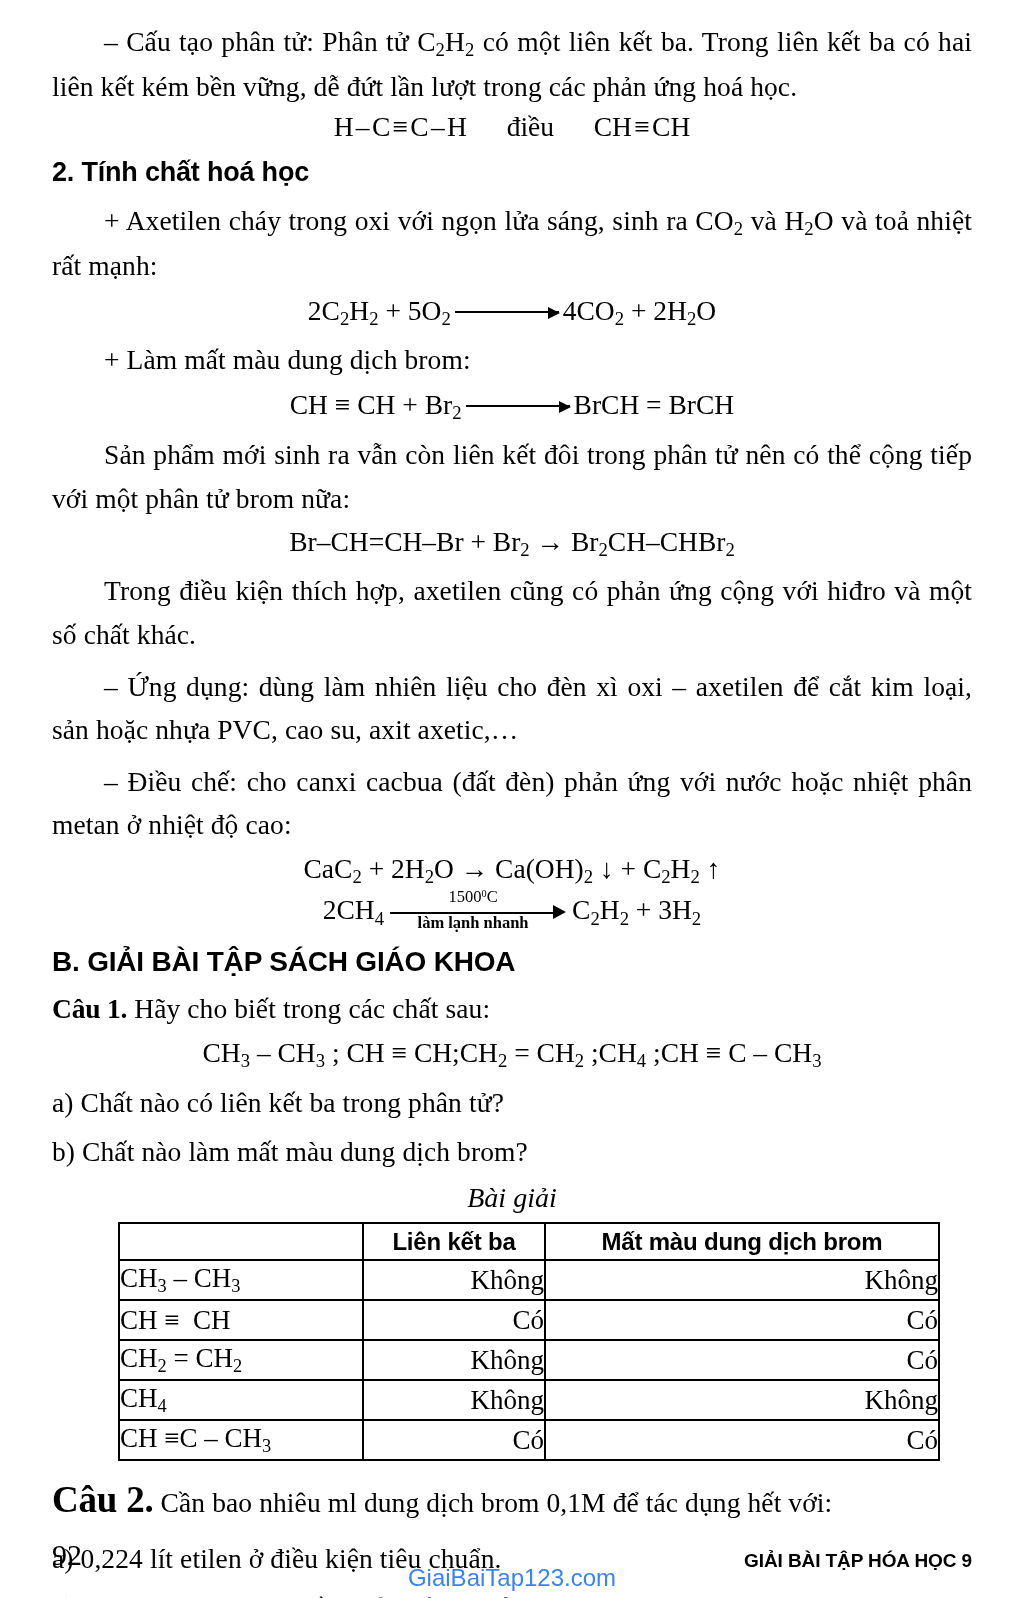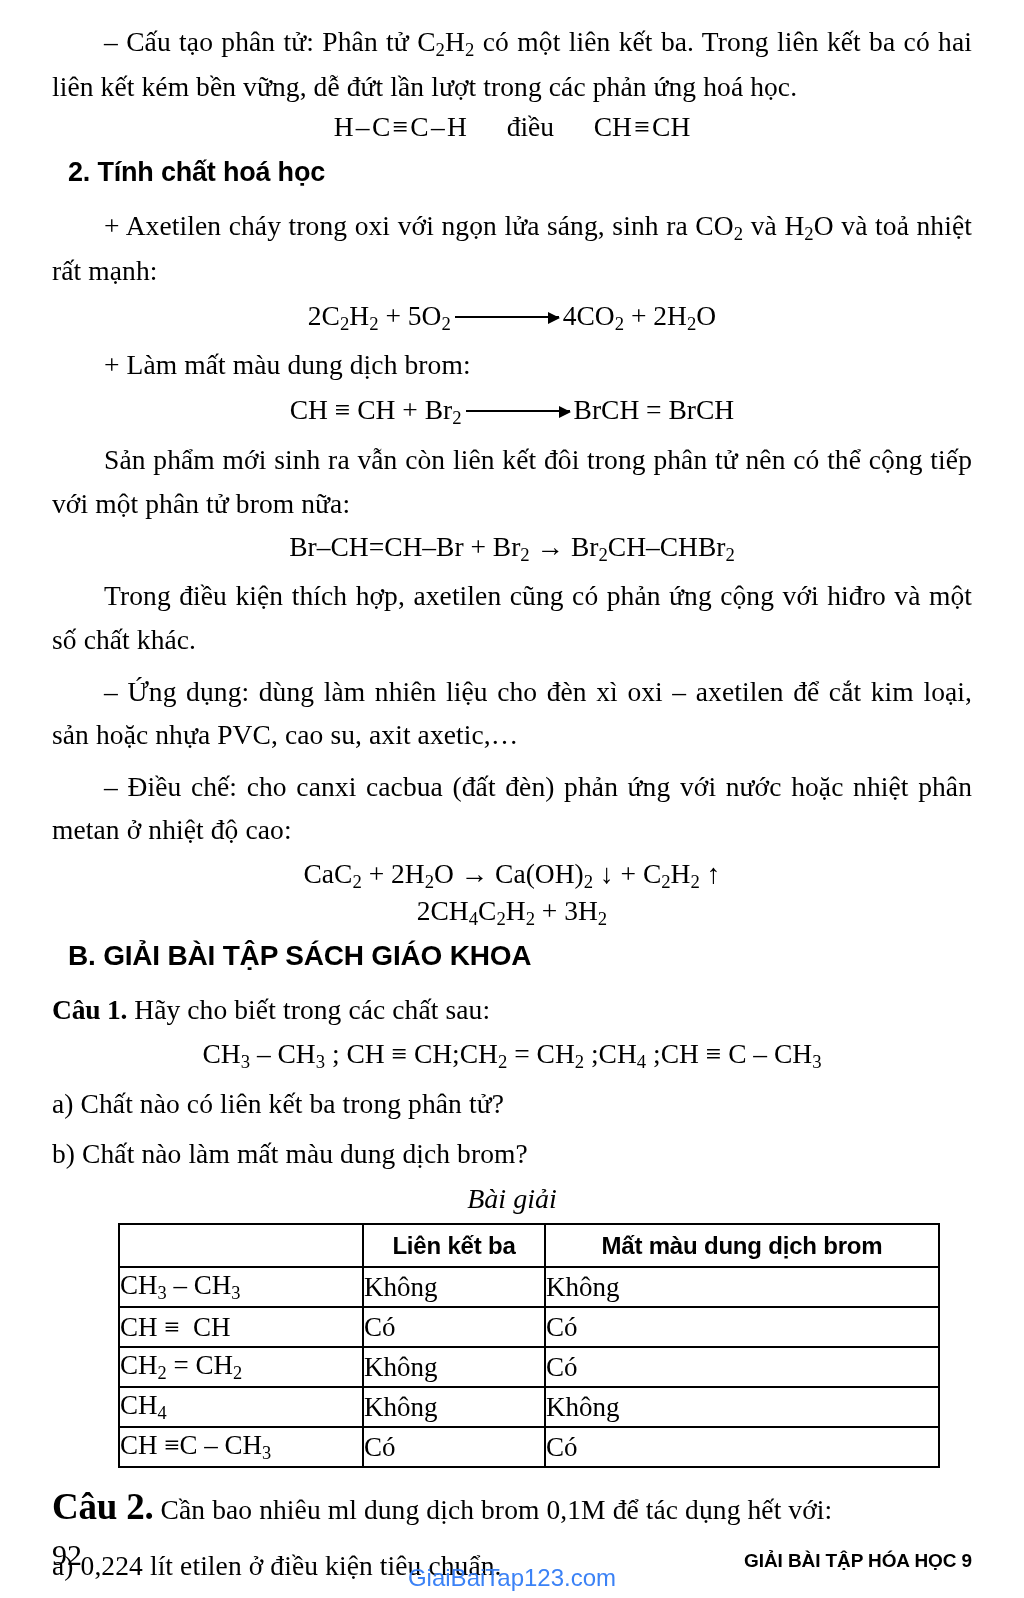--- a/index.html
+++ b/index.html
@@ -38,21 +38,21 @@
     font-weight: bold;
     font-size: 26.5px;
     letter-spacing: -0.2px;
     margin: 0;
   }
   .h-sec {
     font-family: "Liberation Sans", sans-serif;
     font-weight: bold;
     font-size: 27px;
     letter-spacing: -0.2px;
-    margin: 16px;
+    margin: 0;
   }
 
   
   .eq {
     font-size: 27.5px;
     text-align: center;
     margin: 0;
     white-space: nowrap;
   }
   sub { font-size: 0.68em; vertical-align: -0.28em; }
@@ -141,28 +141,28 @@
   }
   table.answers col.c1 { width: 244px; }
   table.answers col.c2 { width: 182px; }
   table.answers col.c3 { width: 394px; }
   table.answers thead th {
     font-family: "Liberation Sans", sans-serif;
     font-weight: bold;
     font-size: 24px;
     text-align: center;
     letter-spacing: -0.2px;
-    height: 43px;
+    height: 37px;
   }
   td.formula {
     text-align: left;
     padding-left: 13px;
     white-space: nowrap;
   }
-  td.val { text-align: left; }
+  td.val { text-align: right; }
 
   
   .footer {
     position: absolute;
     left: 52px; right: 52px;
     bottom: 26px;
     display: flex;
     align-items: flex-end;
     justify-content: space-between;
   }
@@ -231,21 +231,21 @@
 
   <p class="para indent" style="margin-top:8px;">– Ứng dụng: dùng làm nhiên liệu cho đèn xì oxi – axetilen để cắt kim loại, sản hoặc nhựa PVC, cao su, axit axetic,…</p>
 
   <p class="para indent" style="margin-top:8px;">– Điều chế: cho canxi cacbua (đất đèn) phản ứng với nước hoặc nhiệt phân metan ở nhiệt độ cao:</p>
 
   <p class="eq" style="margin-top:6px;">
     CaC<sub>2</sub> + 2H<sub>2</sub>O → Ca(OH)<sub>2</sub> ↓ + C<sub>2</sub>H<sub>2</sub> ↑
   </p>
 
   <p class="eq" style="margin-top:2px;">
-    2CH<sub>4</sub>C<sub>2</sub>H<sub>2</sub> + 3H<sub>2</sub>
+    2CH<sub>4</sub><span class="arrow-box"><span class="lbl-top">1500<sup>0</sup>C</span><span class="line"></span><span class="head"></span><span class="lbl-bot">làm lạnh nhanh</span></span>C<sub>2</sub>H<sub>2</sub> + 3H<sub>2</sub>
   </p>
 
   <p class="h-sec" style="margin-top:10px;font-size:28px;">B. GIẢI BÀI TẬP SÁCH GIÁO KHOA</p>
 
   <p class="para" style="margin-top:9px;">
     <span class="h-bold" style="font-family:'Liberation Serif',serif;font-size:27.5px;">Câu 1.</span>
     <span>Hãy cho biết trong các chất sau:</span>
   </p>
 
   <p class="eq" style="margin-top:6px;">

